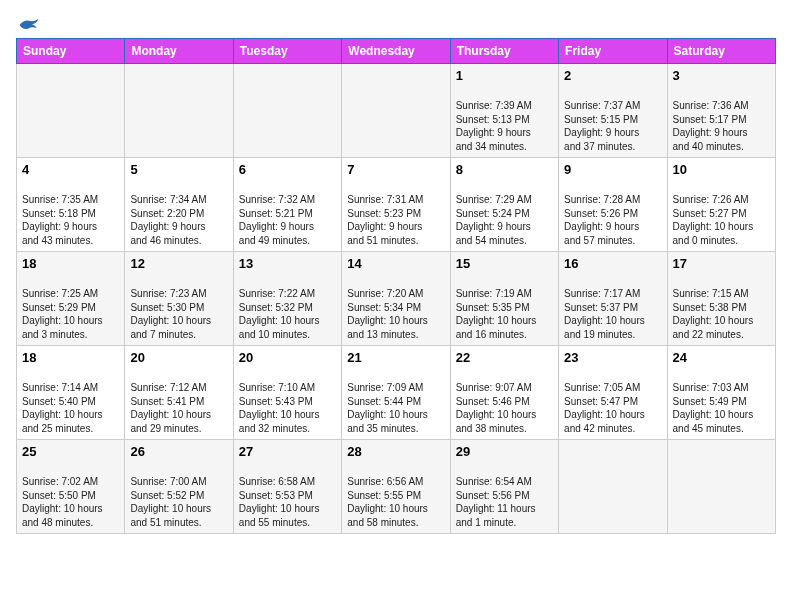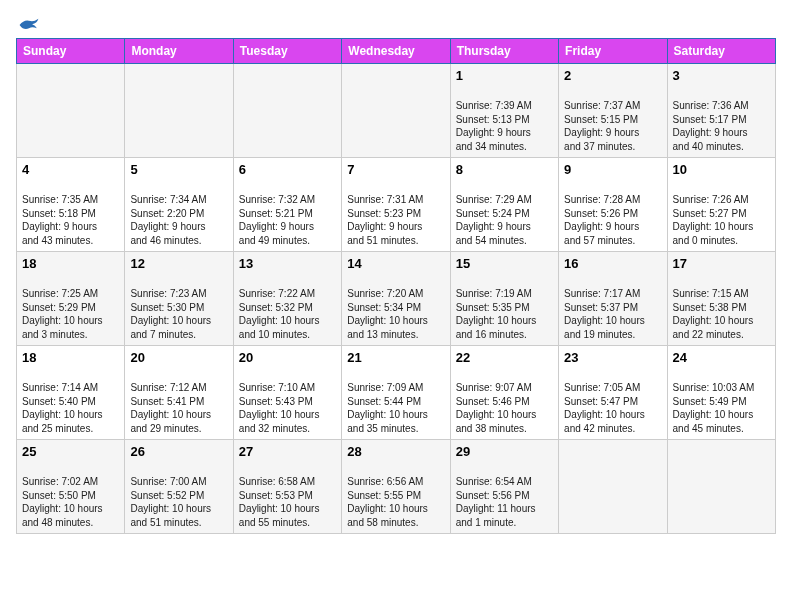--- a/index.html
+++ b/index.html
@@ -286,21 +286,21 @@
         </td>
         <td>
           <span class="day-num">23</span>
           <div class="day-info" style="white-space: pre-line;">Sunrise: 7:05 AM
 Sunset: 5:47 PM
 Daylight: 10 hours
 and 42 minutes.</div>
         </td>
         <td>
           <span class="day-num">24</span>
-          <div class="day-info" style="white-space: pre-line;">Sunrise: 10:03 AM
+          <div class="day-info" style="white-space: pre-line;">Sunrise: 7:03 AM
 Sunset: 5:49 PM
 Daylight: 10 hours
 and 45 minutes.</div>
         </td>
       </tr>
       <tr>
         <td>
           <span class="day-num">25</span>
           <div class="day-info" style="white-space: pre-line;">Sunrise: 7:02 AM
 Sunset: 5:50 PM

